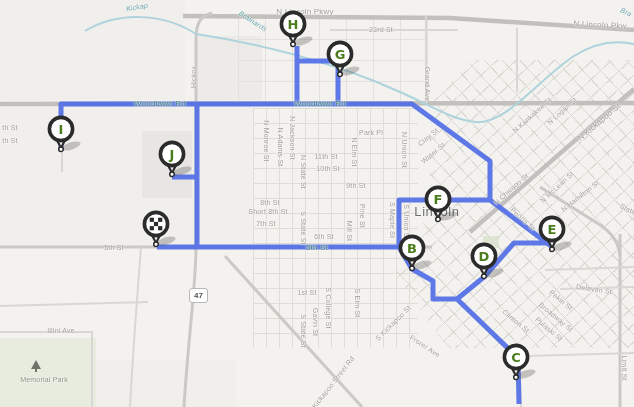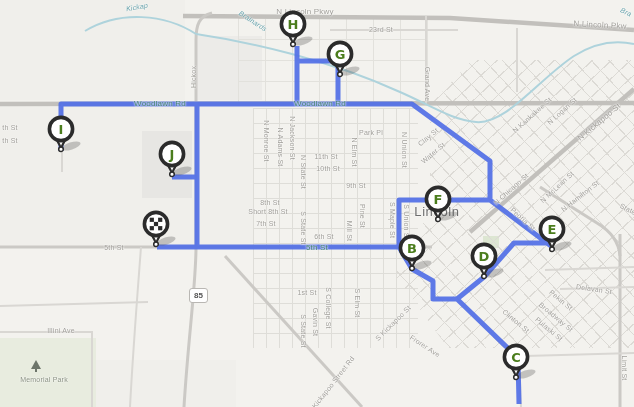--- a/index.html
+++ b/index.html
@@ -136,21 +136,21 @@
       <span class="lbl" style="left: 549px; top: 329px; transform: translate(-50%, -50%) rotate(40deg);">Pulaski St</span>
       <span class="lbl" style="left: 516px; top: 321px; transform: translate(-50%, -50%) rotate(40deg);">Clinton St</span>
       <span class="lbl" style="left: 594px; top: 289px; transform: translate(-50%, -50%) rotate(8deg);">Delavan St</span>
       <span class="lbl" style="left: 624px; top: 368px; transform: translate(-50%, -50%) rotate(90deg);">Limit St</span>
       <span class="lbl" style="left: 628px; top: 209px; transform: translate(-50%, -50%) rotate(28deg);">State</span>
       <span class="lbl" style="left: 61px; top: 330px; transform: translate(-50%, -50%) rotate(0deg);">Illini Ave</span>
       <span class="lbl city" style="left: 437px; top: 211px; transform: translate(-50%, -50%) rotate(0deg);">Lincoln</span>
       <span class="lbl park" style="left: 44px; top: 379px; transform: translate(-50%, -50%) rotate(0deg);">Memorial Park</span>
     </div>
   <div id="shield">
-    <span>85</span>
+    <span>47</span>
   </div>
   <div id="tree">
       <div class="cone"></div>
       <div class="trunk"></div>
     </div>
   <div id="markers-layer">
       <div class="marker" style="left: 156px; top: 246px;">
         <svg width="40" height="50" viewBox="-20 -46 40 50" style="position:absolute;left:-20px;top:-46px;overflow:visible">
     <ellipse cx="10" cy="-5" rx="10" ry="3.6" fill="rgba(70,70,70,.28)" transform="rotate(-18 10 -5)"></ellipse>
     <path d="M -6.5,-13 L 0,-1 L 6.5,-13 Z" fill="#2b2b2b"></path>

